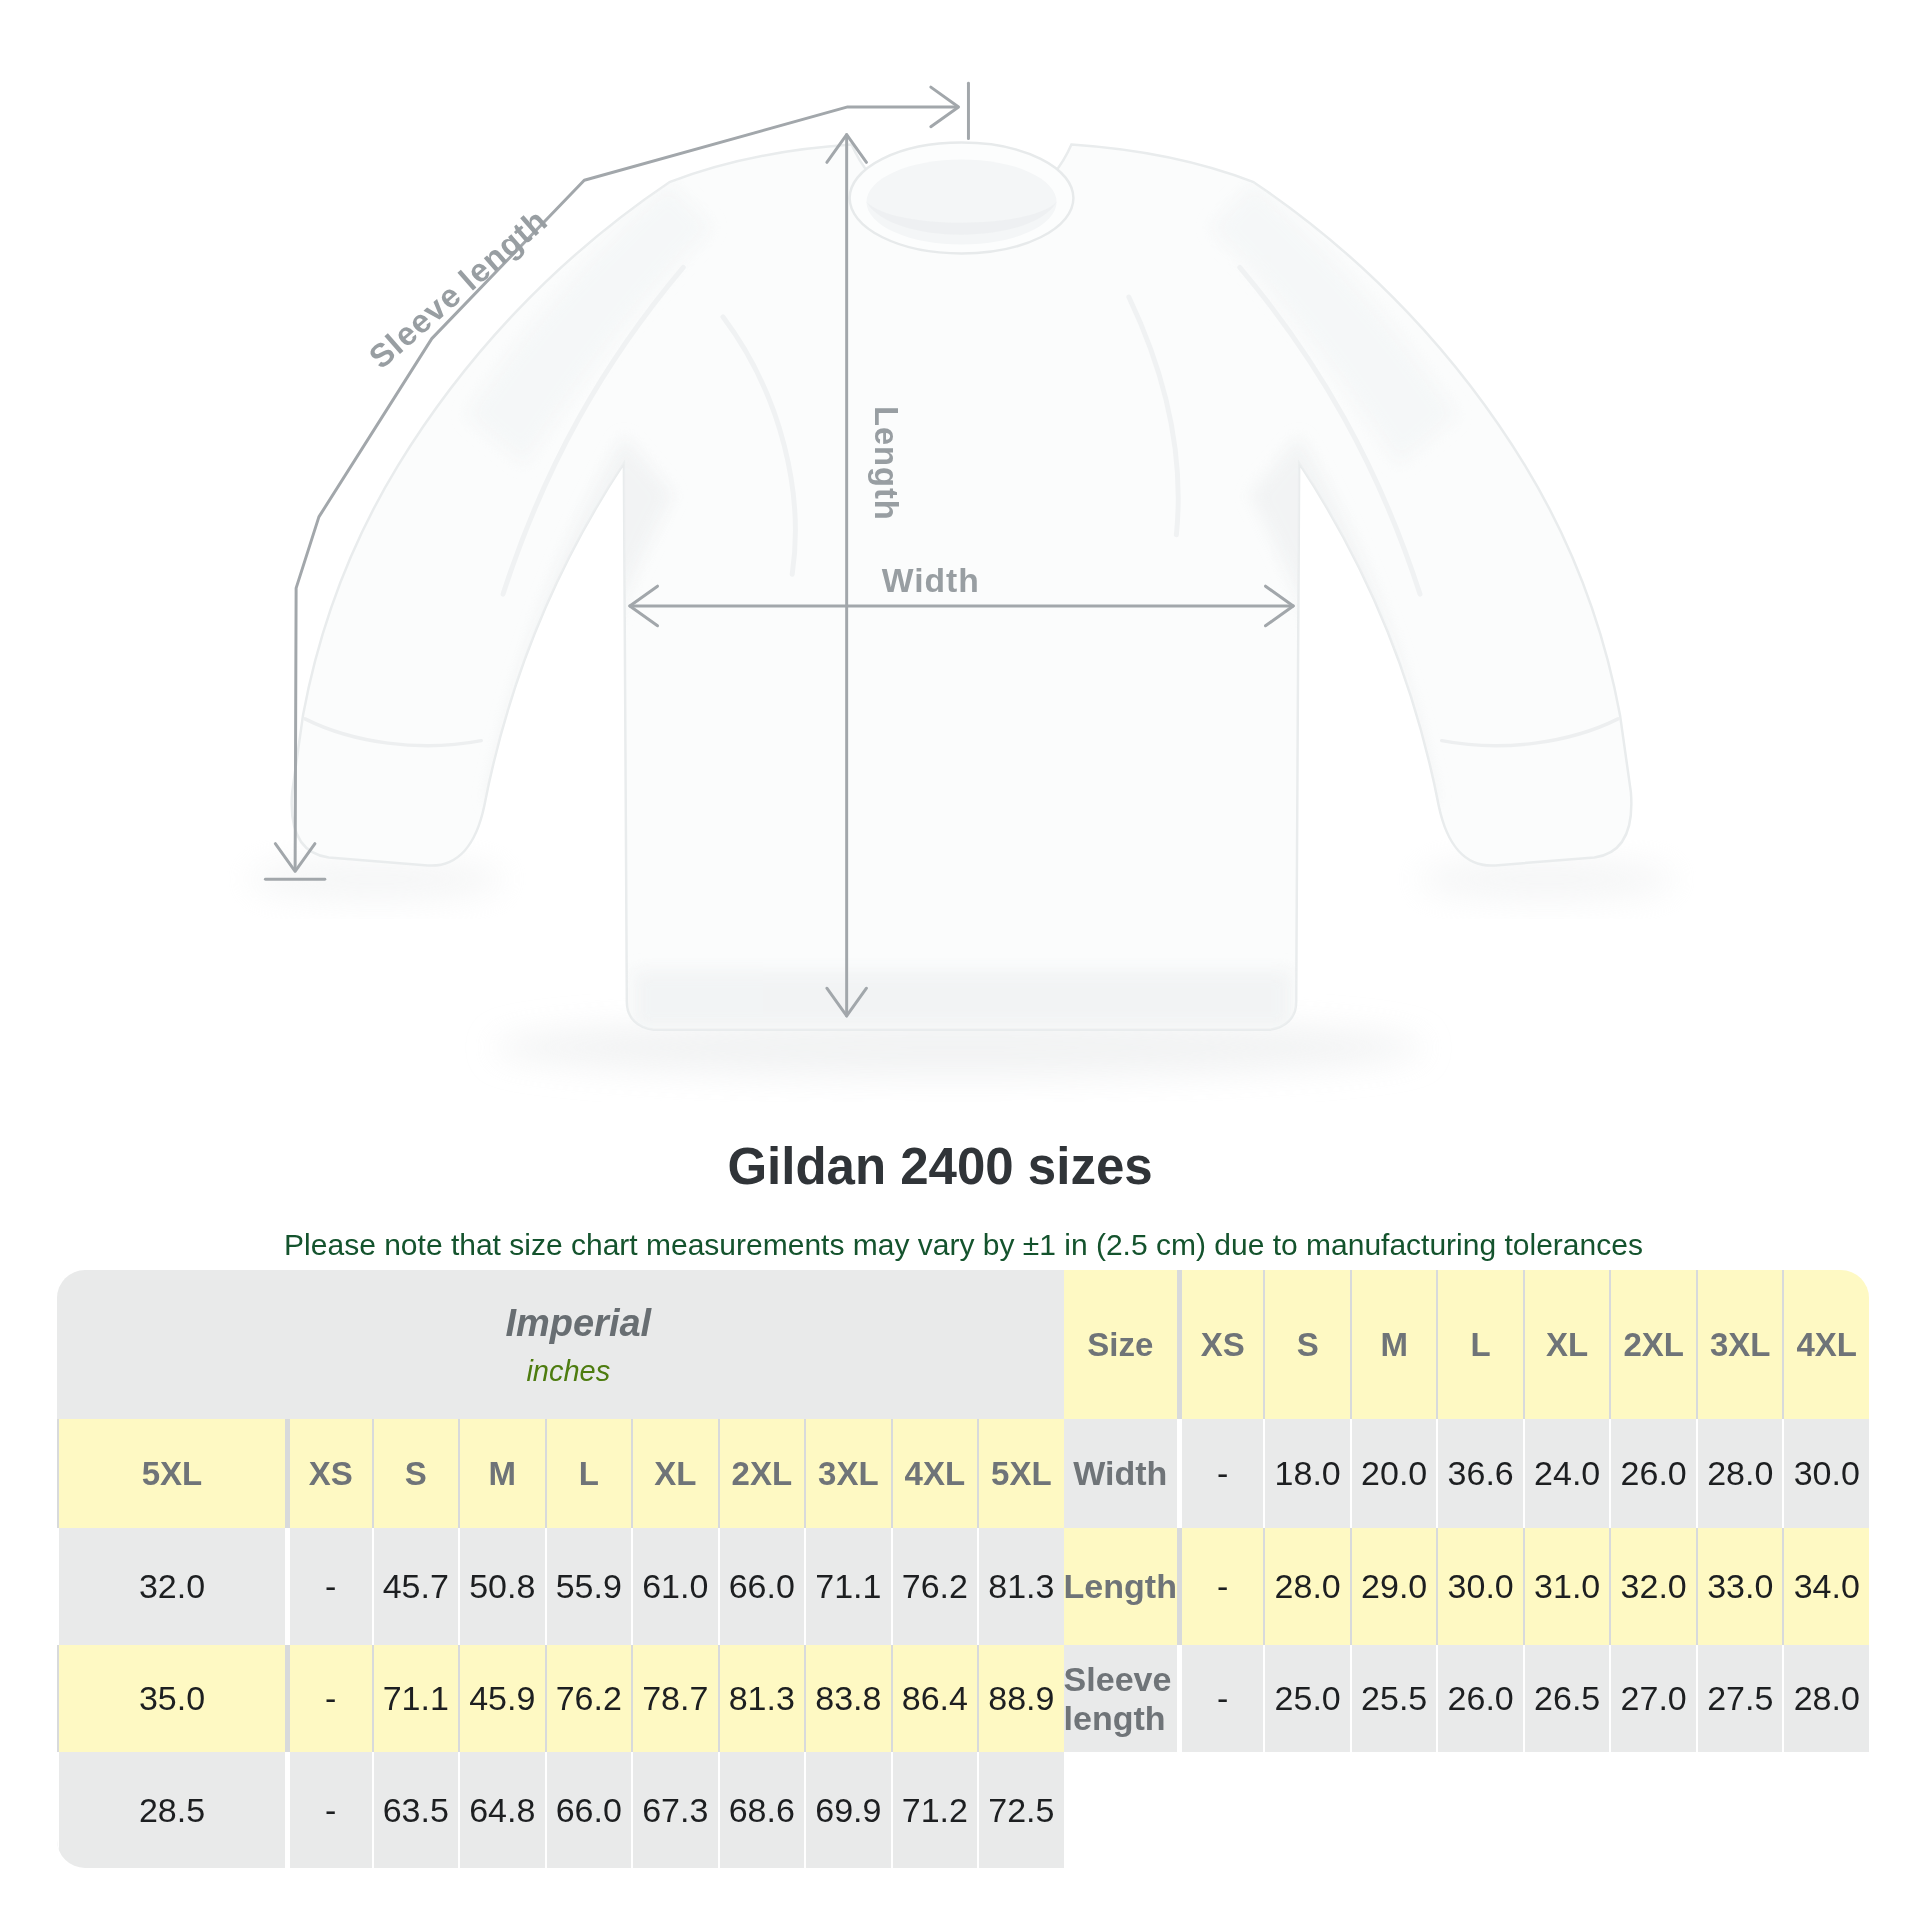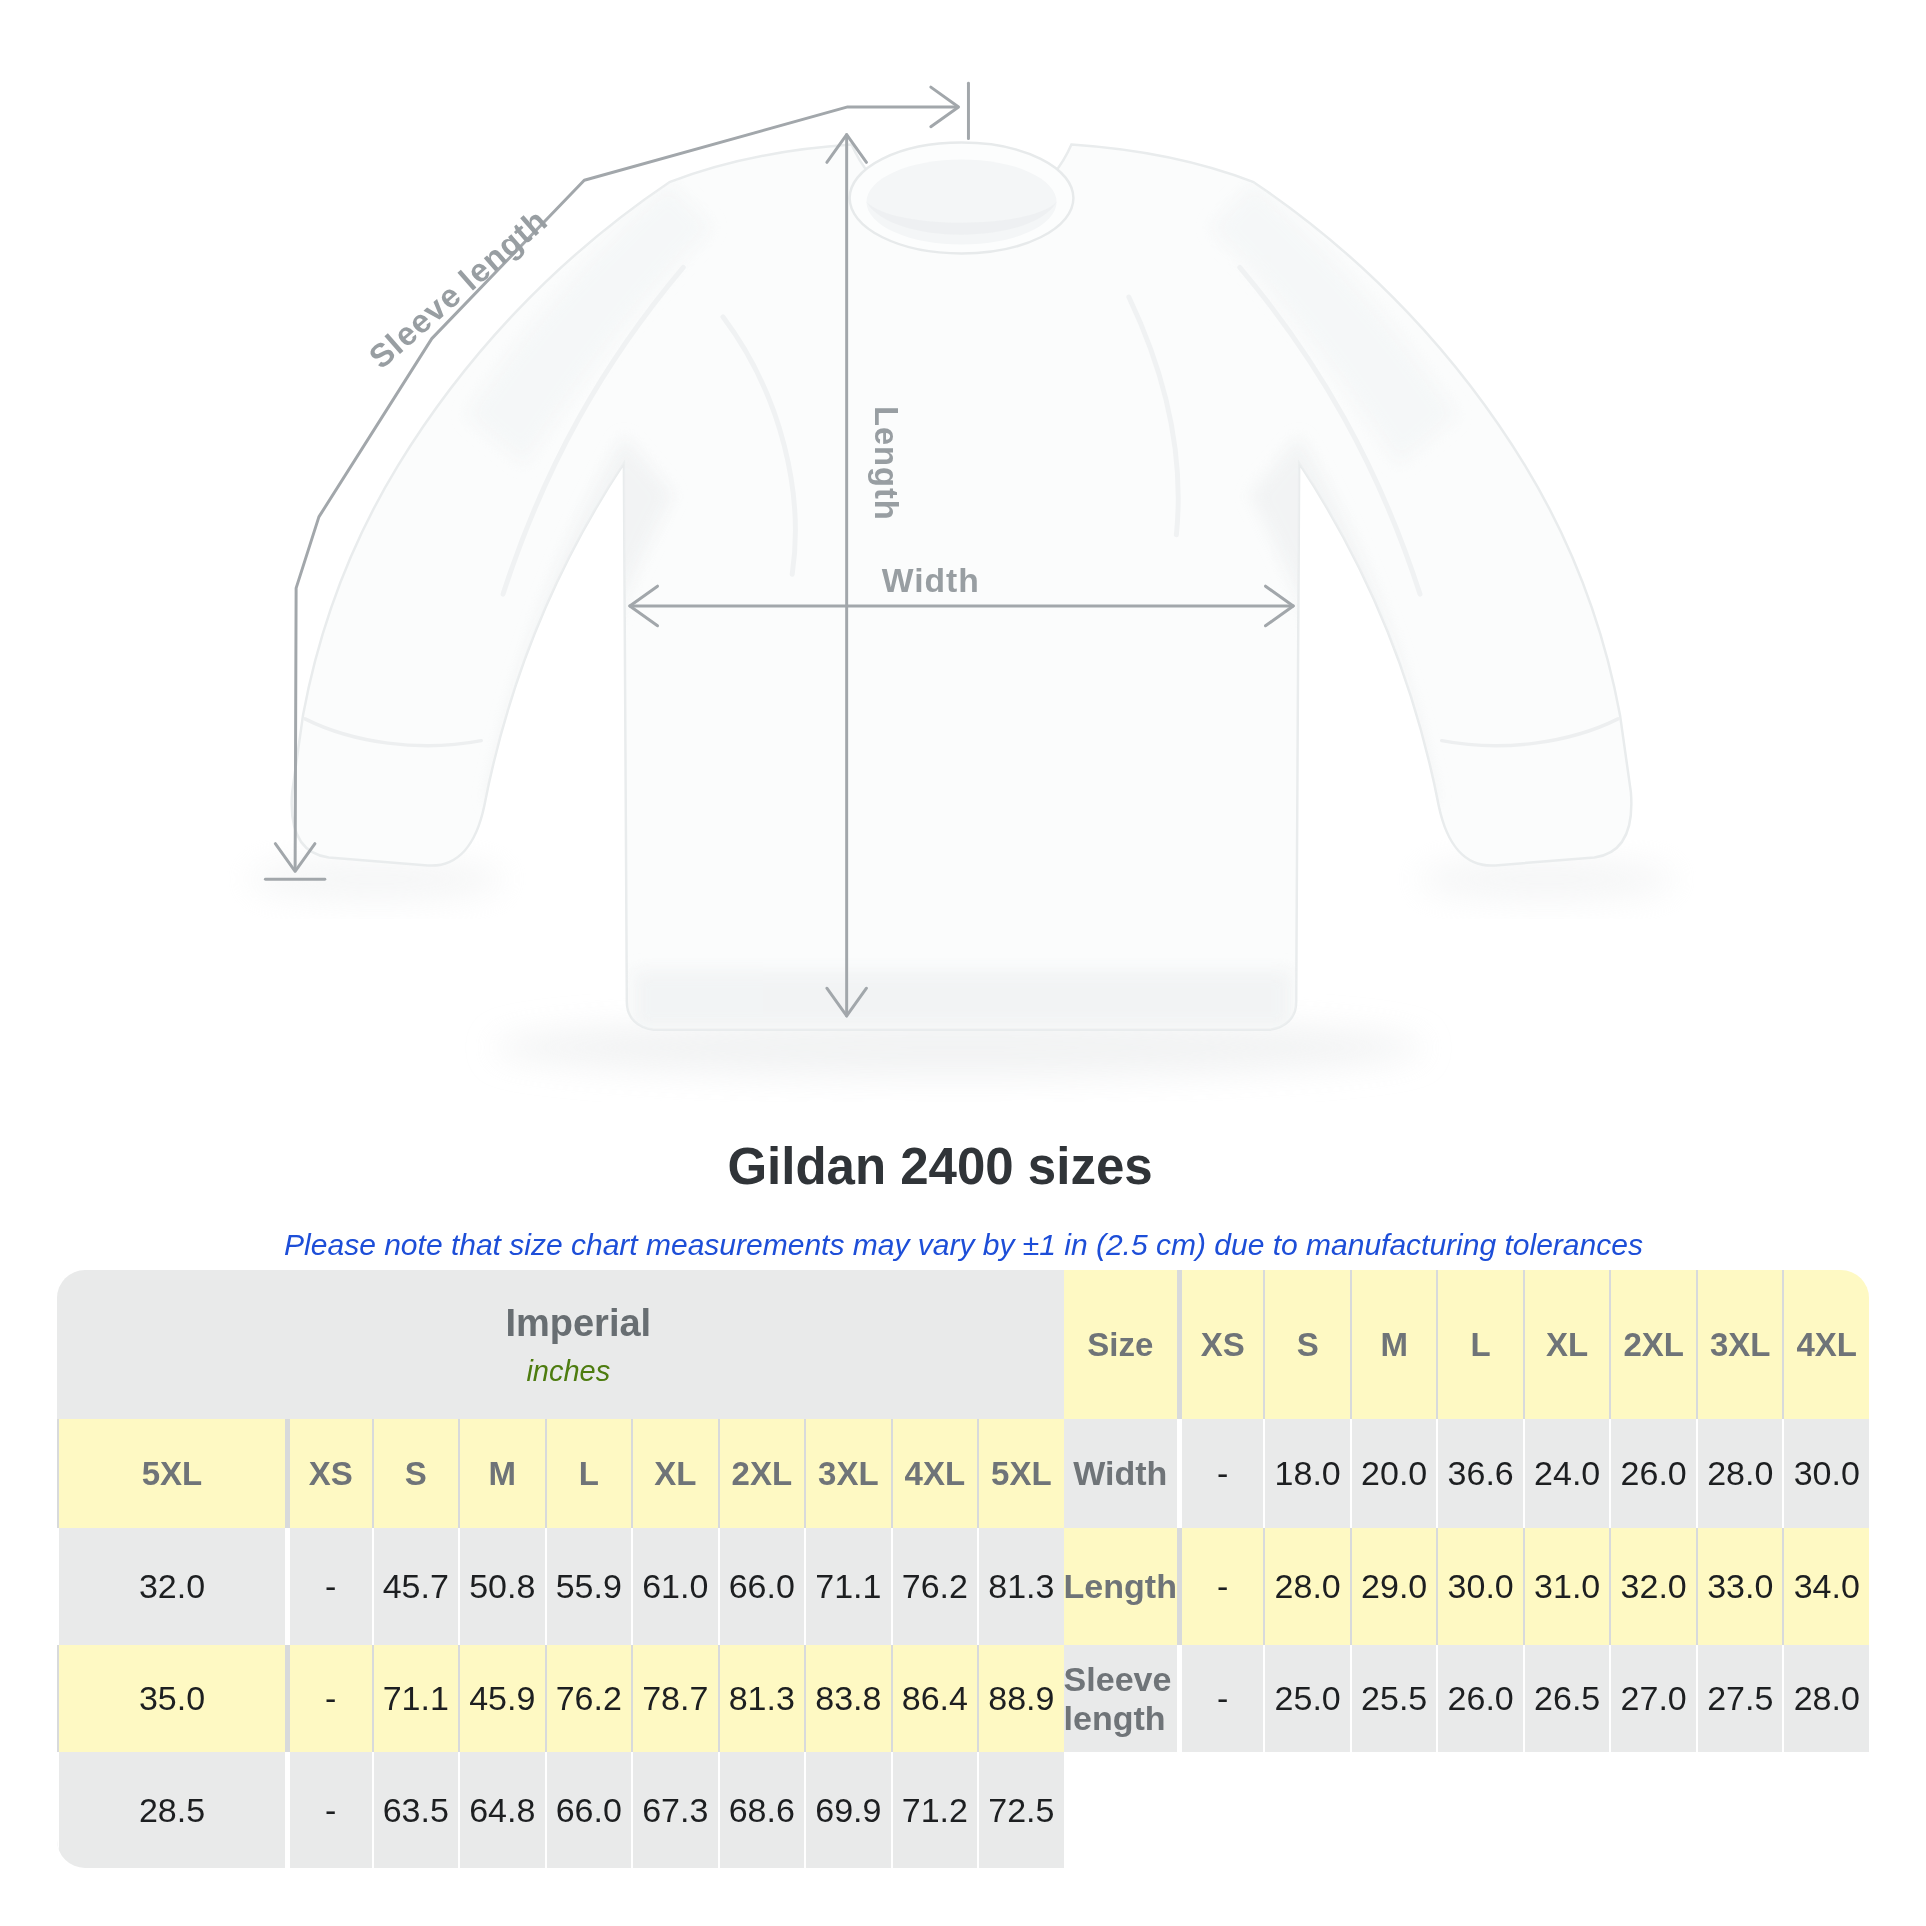--- a/index.html
+++ b/index.html
@@ -6,35 +6,35 @@
   body{width:1927px;height:1927px;position:relative;overflow:hidden;
        font-family:"Liberation Sans","DejaVu Sans",sans-serif;}
 
   
   .diagram-wrap{position:absolute;top:0;left:0;width:1927px;height:1109px;}
 
   
   .chart-title{position:absolute;top:1137px;left:0;width:1880px;text-align:center;
     font-size:51px;font-weight:bold;color:#303438;letter-spacing:0;}
   .chart-subtitle{position:absolute;top:1228px;left:0;width:1927px;text-align:center;
-    font-size:30px;font-style:italic;color:#1d4ed8;}
+    font-size:30px;color:#14532d;}
 
   
   .panel{position:absolute;left:57px;top:1270px;width:1812px;height:598px;
     border-radius:28px;overflow:hidden;background:#fff;}
   .grid{display:grid;width:100%;height:100%;
     grid-template-columns:228px repeat(18,1fr);
     grid-template-rows:149px 109px 117px 107px 117px;}
   .cell{display:flex;align-items:center;justify-content:center;
     font-size:34px;color:#1d1f21;}
   .unit-cell{grid-row:1;background:#e9eaea;display:flex;flex-direction:column;
     align-items:center;justify-content:center;gap:10px;}
   .unit-cell.left{grid-column:1 / 11;}
   .unit-cell.right{grid-column:11 / 20;}
-  .unit-name{font-size:38px;font-weight:bold;color:#686e72;margin-left:36px;}
+  .unit-name{font-size:38px;font-weight:bold;font-style:italic;color:#686e72;margin-left:36px;}
   .unit-sub{font-size:29px;font-style:italic;color:#4d7c0f;margin-left:16px;}
   .row-white{background:#fef9c3;--sep:#d8dadb;}
   .row-gray{background:#e9eaea;--sep:#ffffff;}
   .sep-min{border-left:2px solid var(--sep);}
   .sep-maj{border-left:5px solid var(--sep);}
   .lbl{font-weight:bold;color:#6f7478;}
   .hdr{font-weight:bold;color:#6f7478;font-size:33px;}
 </style>
 </head>
 <body>

